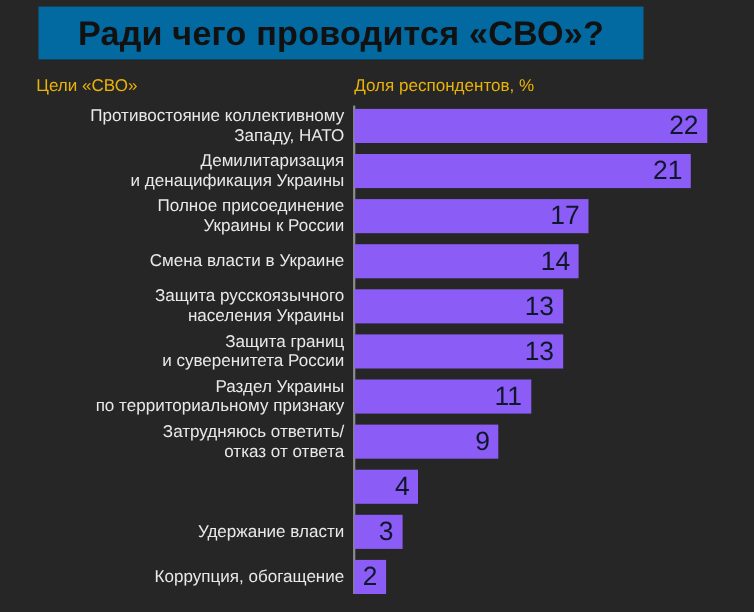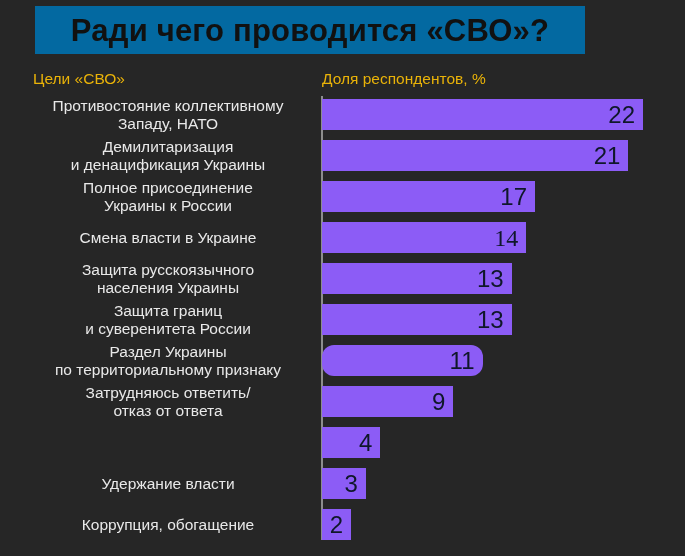--- a/index.html
+++ b/index.html
@@ -74,21 +74,21 @@
     position: relative;
     height: 31px;
     margin-bottom: 10px;
   }
   .row-label {
     position: absolute;
     right: 372px;   
     top: 50%;
     transform: translateY(-50%);
     width: 290px;
-    text-align: center;
+    text-align: right;
     color: #E9E9E9;
     font-size: 15.5px;
     line-height: 18px;
     white-space: pre-line;
   }
   .bar-wrap {
     position: absolute;
     left: 322px;
     top: 0;
     height: 31px;
@@ -147,21 +147,21 @@
 Украины к России</div>
         <div class="bar-wrap">
           <div class="bar" style="width: 213px; background: rgb(140, 92, 246);">
             <span class="bar-value">17</span>
           </div>
         </div>
       </div>
       <div class="row">
         <div class="row-label">Смена власти в Украине</div>
         <div class="bar-wrap">
-          <div class="bar" style="width: 204.273px; background: rgb(140, 92, 246); font-family: Liberation Serif, serif;">
+          <div class="bar" style="width: 204.273px; background: rgb(140, 92, 246);">
             <span class="bar-value">14</span>
           </div>
         </div>
       </div>
       <div class="row">
         <div class="row-label">Защита русскоязычного
 населения Украины</div>
         <div class="bar-wrap">
           <div class="bar" style="width: 189.682px; background: rgb(140, 92, 246);">
             <span class="bar-value">13</span>
@@ -174,21 +174,21 @@
         <div class="bar-wrap">
           <div class="bar" style="width: 189.682px; background: rgb(140, 92, 246);">
             <span class="bar-value">13</span>
           </div>
         </div>
       </div>
       <div class="row">
         <div class="row-label">Раздел Украины
 по территориальному признаку</div>
         <div class="bar-wrap">
-          <div class="bar" style="width: 160.5px; background: rgb(140, 92, 246); border-radius: 12px;">
+          <div class="bar" style="width: 160.5px; background: rgb(140, 92, 246);">
             <span class="bar-value">11</span>
           </div>
         </div>
       </div>
       <div class="row">
         <div class="row-label">Затрудняюсь ответить/
 отказ от ответа</div>
         <div class="bar-wrap">
           <div class="bar" style="width: 131.318px; background: rgb(140, 92, 246);">
             <span class="bar-value">9</span>

